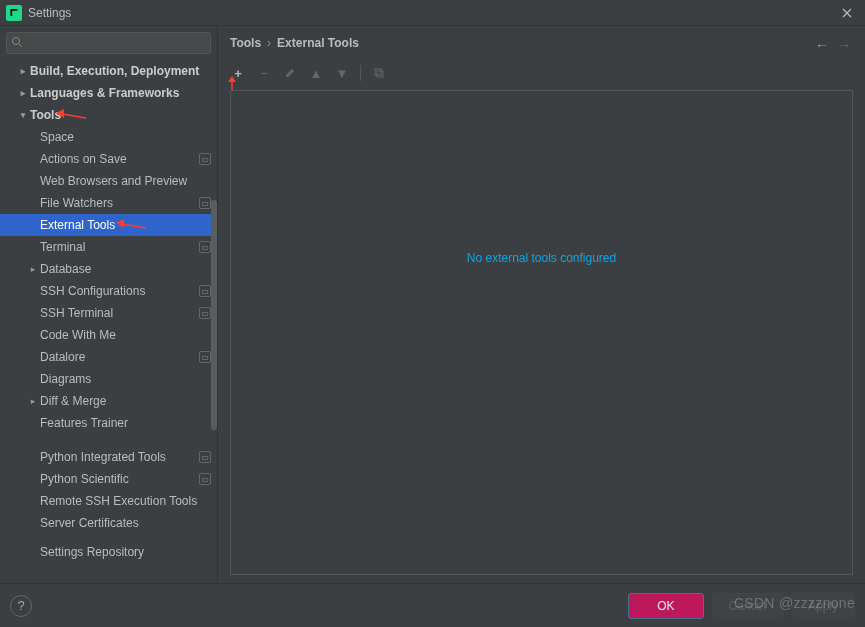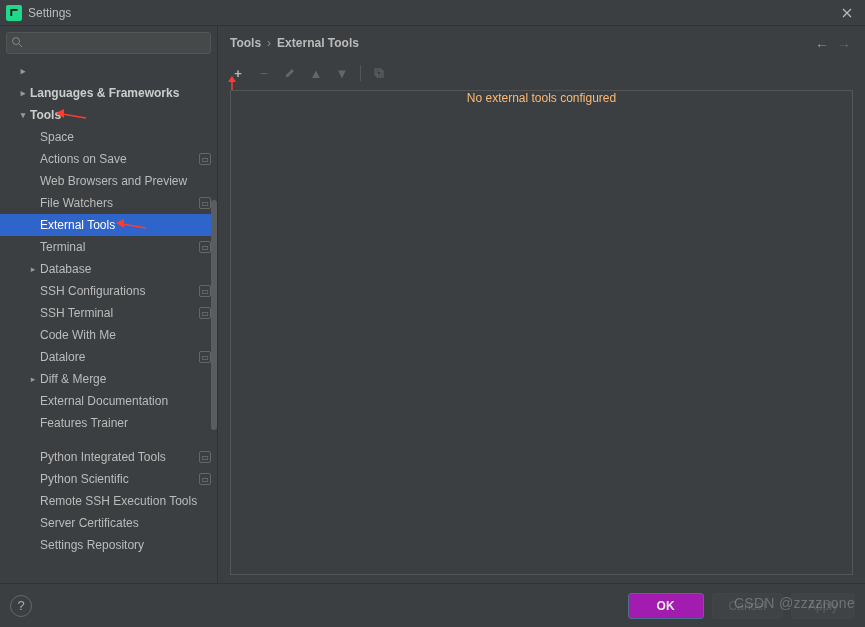--- a/index.html
+++ b/index.html
@@ -154,21 +154,22 @@
     flex: 1;
     margin: 4px 8px 8px 8px;
     border: 1px solid #555;
     background: #3c3f41;
     display: flex;
     align-items: flex-start;
     justify-content: center;
     position: relative;
   }
   .content .empty {
-    color: #fdba74;
+    margin-top: 160px;
+    color: #0ea5e9;
     font-size: 12px;
   }
 
   
   .arrow-annot {
     position: absolute;
     pointer-events: none;
   }
 
   .footer {
@@ -193,25 +194,24 @@
     height: 26px;
     padding: 0 16px;
     border-radius: 3px;
     border: 1px solid #555;
     background: #4c5052;
     color: #bbb;
     display: flex; align-items: center;
     font-size: 12px;
   }
   .btn.primary {
-    background: #a21caf;
+    background: #be185d;
     border-color: #4a708b;
     color: #e8e8e8;
     padding: 0 28px;
-    font-weight: bold;
   }
   .watermark {
     position: absolute;
     right: 10px; bottom: 16px;
     color: rgba(200,200,200,0.35);
     font-size: 14px;
     letter-spacing: 0.3px;
   }
 </style>
 </head>
@@ -238,20 +238,21 @@
               <line x1="8" y1="8" x2="11" y2="11" stroke="#888" stroke-width="1"></line>
             </svg>
         </span>
         <input type="text" placeholder="" style="">
       </div>
     </div>
     <div class="tree">
       <div class="tree-inner" id="tree-inner">
           <div class="tree-item level1" style="position: relative;">
             <span class="caret">▸</span>
+            <span>Build, Execution, Deployment</span>
           </div>
           <div class="tree-item level1" style="position: relative;">
             <span class="caret">▸</span>
             <span>Languages &amp; Frameworks</span>
           </div>
           <div class="tree-item level1" style="position: relative;">
             <span class="caret">▾</span>
             <span>Tools</span>
             <svg class="arrow-annot" width="30" height="14" style="left:56px; top:4px;">
               <line x1="30" y1="10" x2="6" y2="6" stroke="#ff3b30" stroke-width="1.5"></line>
@@ -295,45 +296,45 @@
             <span>SSH Terminal</span>
             <span class="badge">▭</span>
           </div>
           <div class="tree-item level2" style="position: relative;">
             <span>Code With Me</span>
           </div>
           <div class="tree-item level2" style="position: relative;">
             <span>Datalore</span>
             <span class="badge">▭</span>
           </div>
+          <div class="tree-item level2" style="position: relative;">
+            <span>Diagrams</span>
+          </div>
           <div class="tree-item level2 has-caret" style="position: relative;">
             <span class="caret">▸</span>
             <span>Diff &amp; Merge</span>
           </div>
           <div class="tree-item level2" style="position: relative;">
-            <span>External Documentation</span>
-          </div>
-          <div class="tree-item level2" style="position: relative;">
             <span>Features Trainer</span>
           </div>
           <div class="tree-item level2" style="position: relative; margin-top: 12px;">
             <span>Python Integrated Tools</span>
             <span class="badge">▭</span>
           </div>
           <div class="tree-item level2" style="position: relative;">
             <span>Python Scientific</span>
             <span class="badge">▭</span>
           </div>
           <div class="tree-item level2" style="position: relative;">
             <span>Remote SSH Execution Tools</span>
           </div>
           <div class="tree-item level2" style="position: relative;">
             <span>Server Certificates</span>
           </div>
-          <div class="tree-item level2" style="position: relative;">
+          <div class="tree-item level2" style="position: relative; margin-top: 7px;">
             <span>Settings Repository</span>
           </div>
         </div>
       <div class="tree-scrollbar"></div>
     </div>
   </div>
 
   <div class="mainpane">
     <div class="breadcrumb-row">
       <span class="crumb">Tools</span>

